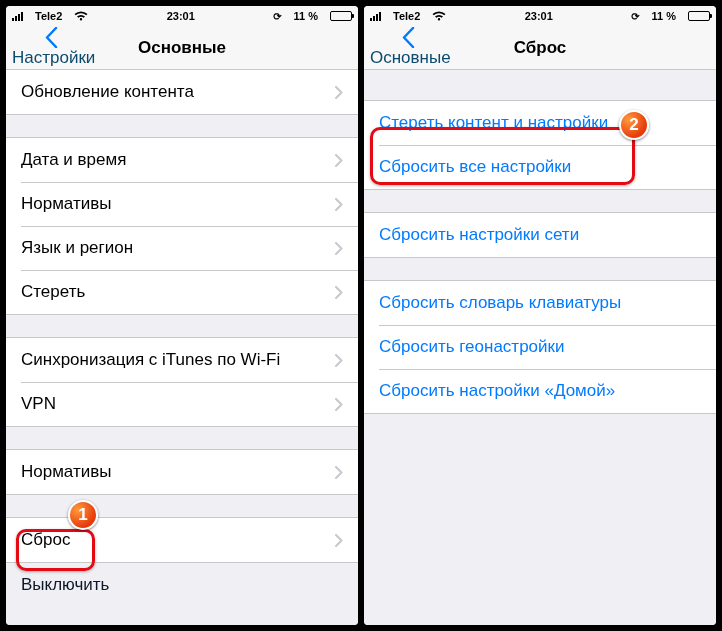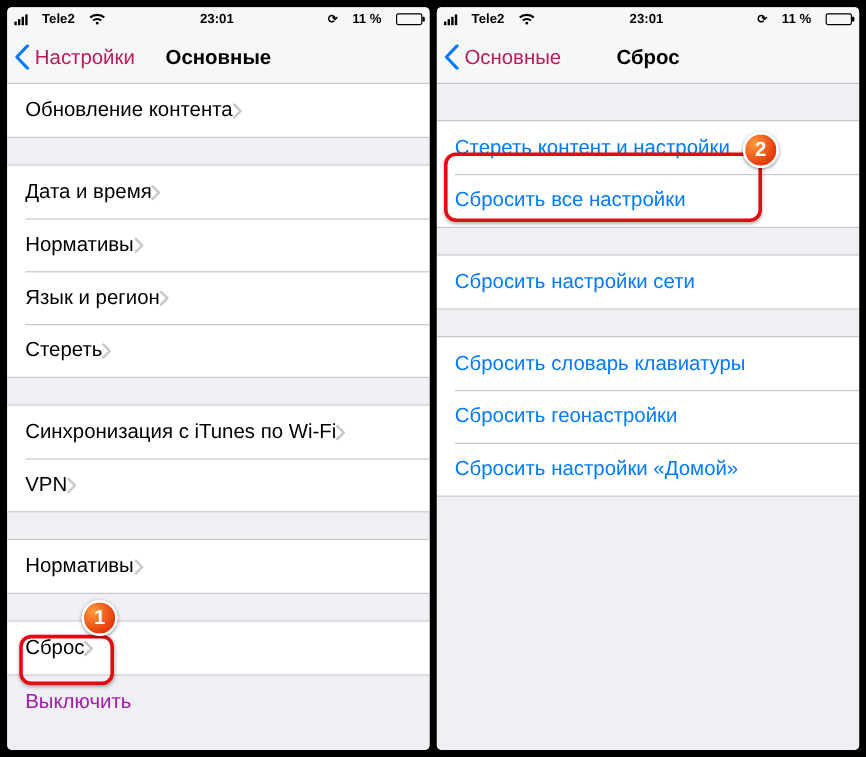--- a/index.html
+++ b/index.html
@@ -64,24 +64,25 @@
     height: 44px;
     background: #f7f7f7;
     border-bottom: 1px solid #c8c7cc;
     display: flex;
     align-items: center;
     position: relative;
   }
   .nav-back {
     display: flex;
     align-items: center;
-    color: #be185d;
+    color: #0c4a6e;
     font-size: 17px;
     padding-left: 6px;
     cursor: pointer;
+    flex-direction: column;
   }
   .nav-back svg { width: 13px; height: 21px; margin-right: 4px; }
   .nav-title {
     position: absolute;
     left: 0; right: 0;
     text-align: center;
     font-size: 17px;
     font-weight: 600;
     pointer-events: none;
   }
@@ -94,21 +95,21 @@
   .group {
     margin-top: 22px;
     background: #fff;
     border-top: 1px solid #c8c7cc;
     border-bottom: 1px solid #c8c7cc;
   }
   .group.first { margin-top: 0; border-top: none; }
   .cell {
     display: flex;
     align-items: center;
-    justify-content: flex-start;
+    justify-content: space-between;
     min-height: 44px;
     padding: 0 15px;
     font-size: 17px;
     color: #000;
     position: relative;
     cursor: pointer;
   }
   .cell + .cell::before {
     content: "";
     position: absolute;
@@ -121,21 +122,21 @@
     font-size: 17px;
     margin-left: auto;
     margin-right: 8px;
   }
   .cell .chev { color: #c7c7cc; }
   .cell .chev svg { width: 8px; height: 13px; display:block; }
   .cell.link { color: #007aff; }
   .plain-link {
     padding: 12px 15px;
     font-size: 17px;
-    color: #a21caf;
+    color: #0f172a;
     cursor: pointer;
   }
   
   .highlight {
     position: absolute;
     border: 3px solid #e50914;
     border-radius: 10px;
     box-shadow: 0 1px 3px rgba(0,0,0,.3);
     pointer-events: none;
   }

